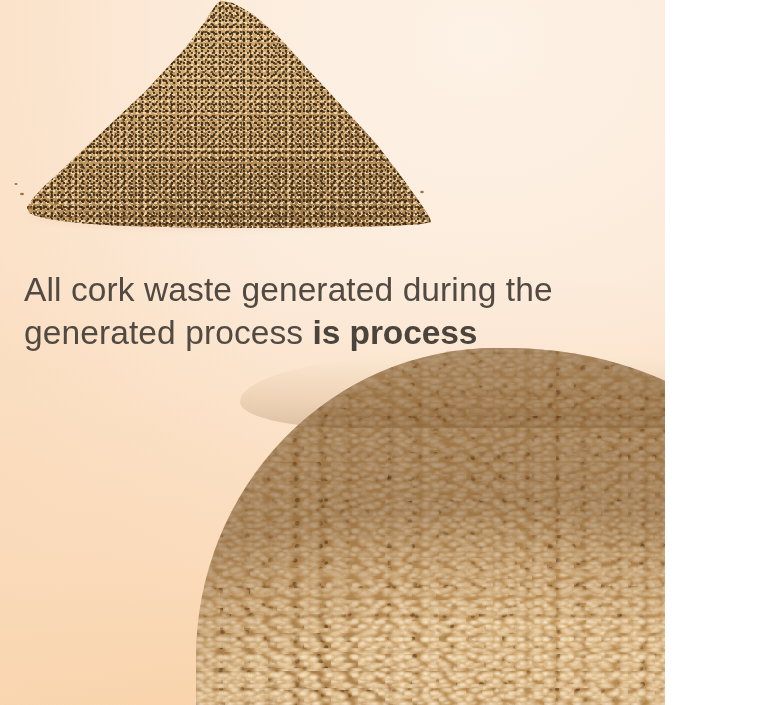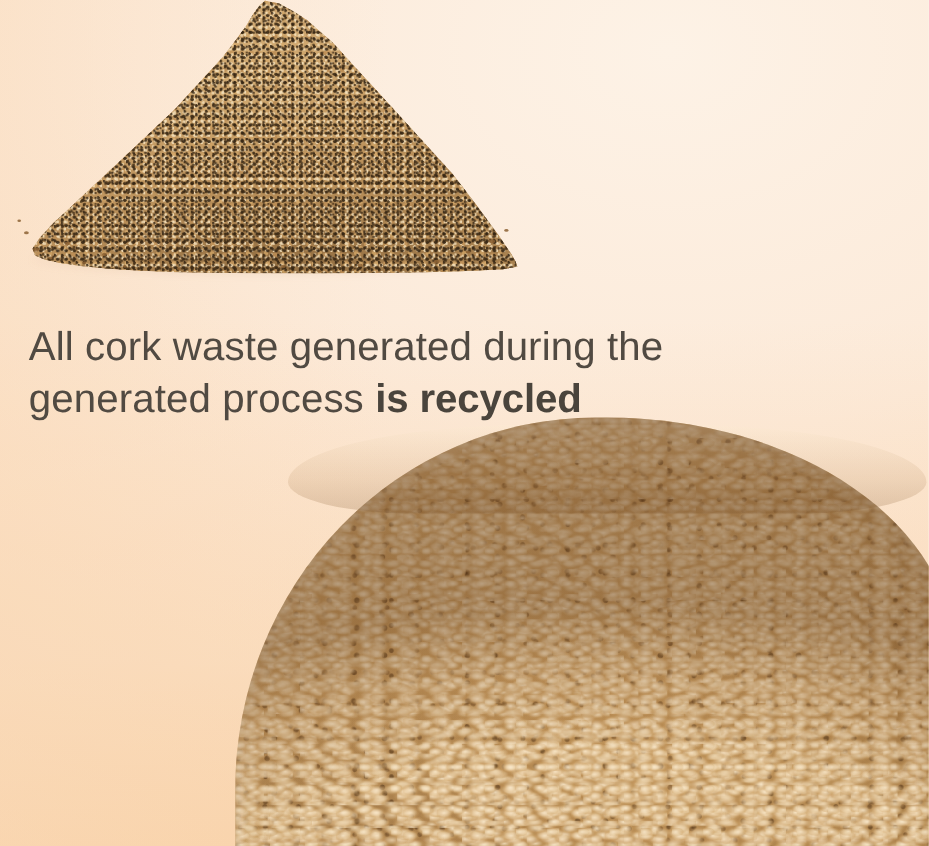--- a/index.html
+++ b/index.html
@@ -2,21 +2,21 @@
 <html><head>
 <meta charset="utf-8">
 <style>
   html, body {
     margin: 0;
     padding: 0;
     background: #ffffff;
   }
   #stage {
     position: relative;
-    width: 774px;
+    width: 665px;
     height: 705px;
     overflow: hidden;
     font-family: "Liberation Sans", sans-serif;
     background: #fbeddd;
   }
 
   
   .bg-base {
     position: absolute;
     inset: 0;
@@ -272,21 +272,21 @@
         <circle cx="211" cy="228" r="1.1"></circle>
         <circle cx="274" cy="227" r="0.9"></circle>
         <circle cx="340" cy="225" r="1.0"></circle>
         <circle cx="392" cy="210" r="1.1"></circle>
       </g>
     </svg>
   </div>
 
   <div class="headline">
     <span>All cork waste generated during the</span><br>
-    <span>generated process </span><span class="em">is recycled</span>
+    <span>generated process </span><span class="em">is process</span>
   </div>
 
   <div class="block-wrap">
     <div class="block"></div>
     <div class="block-topband"></div>
     <div class="block-edge-light"></div>
     <div class="block-rim"></div>
   </div>
 
 </div>

